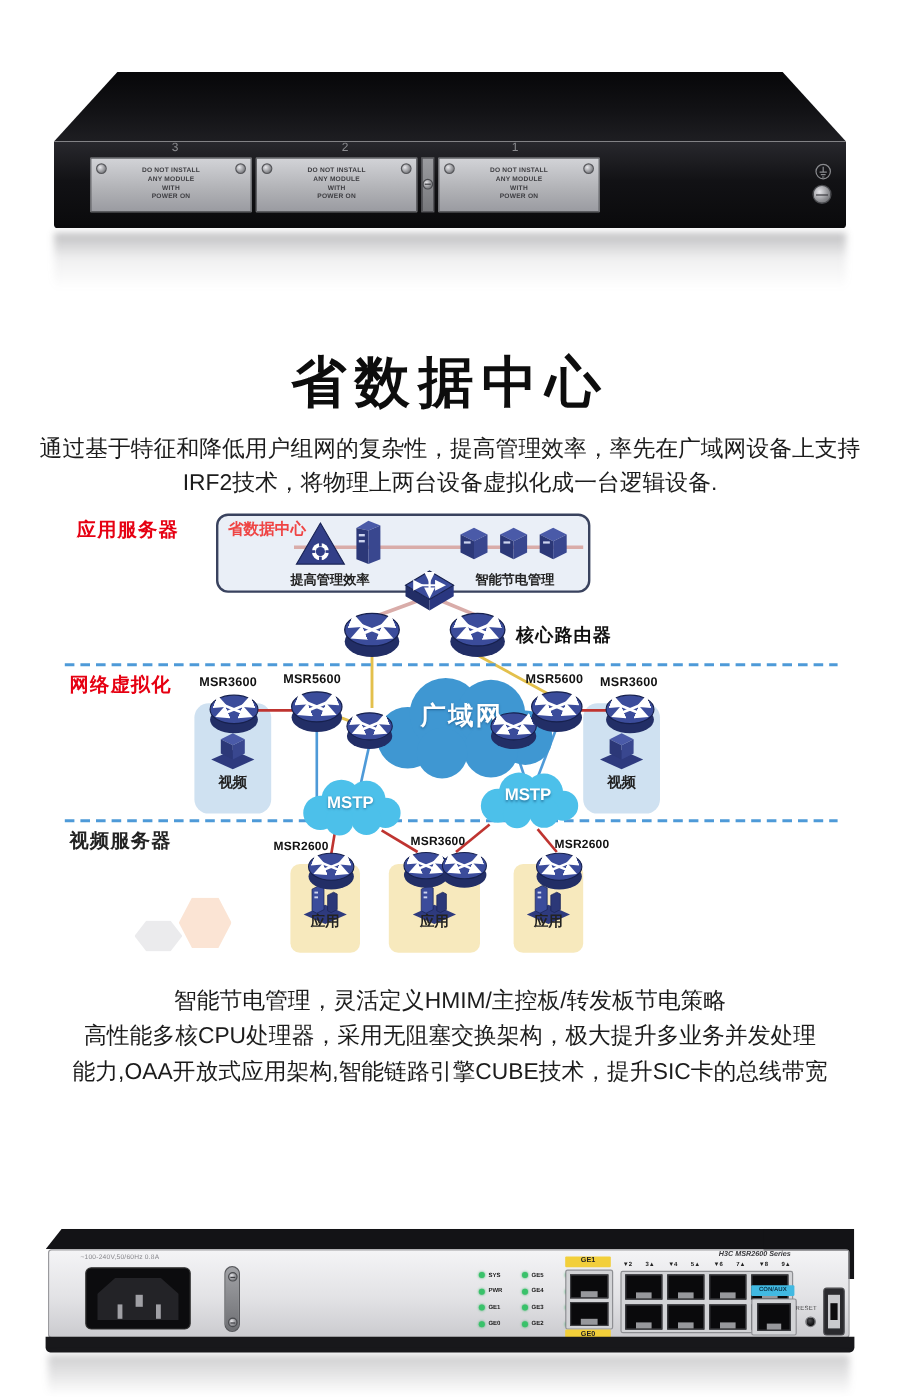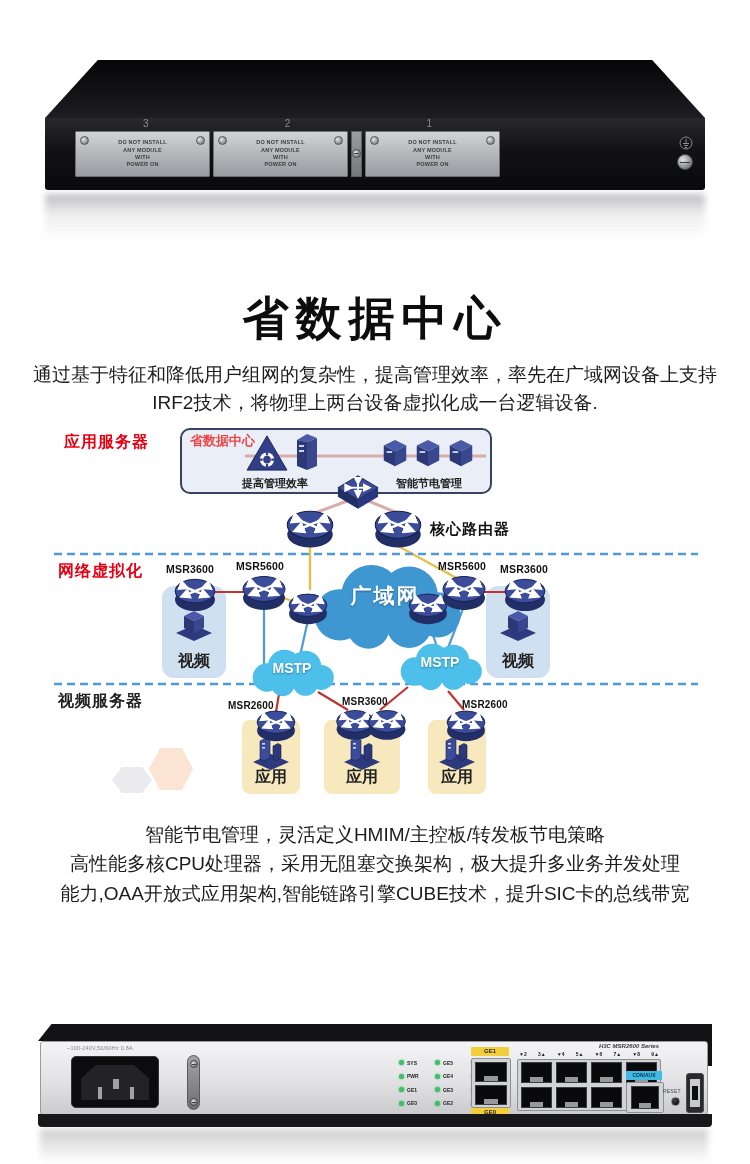--- a/index.html
+++ b/index.html
@@ -57,22 +57,22 @@
   .small-label { font-size:11px; font-weight:bold; color:#222; }
   .core-label { font-size:15px; font-weight:bold; color:#111; letter-spacing:1px; }
   .legend-row { display:flex; align-items:center; gap:7px; height:14px; }
   .leg-line { width:66px; height:3px; border-radius:2px; }
   .leg-0 { background:#d9aca9; } .leg-1 { background:#e3c04c; }
   .leg-2 { background:#4e9ad8; } .leg-3 { background:#bf3430; }
   .legend-row span { font-size:12px; color:#222; }
   .soft-box { border-radius:12px; }
   .videobox { width:64px; height:92px; background:#cfe1f1; }
   .appbox { background:#f7e9bd; border-radius:8px; }
-  .boxlabel { position:absolute; bottom:6px; width:100%; text-align:center;
-    font-size:16px; font-weight:bold; color:#222; }
+  .boxlabel { position:absolute; bottom:17px; width:100%; text-align:center;
+    font-size:12px; font-weight:bold; color:#222; }
   .cloud-label { position:absolute; width:100%; text-align:center; color:#fff;
     font-weight:bold; text-shadow:0 1px 2px rgba(0,40,80,.45); }
   .hex { clip-path:polygon(25% 0,75% 0,100% 50%,75% 100%,25% 100%,0 50%); }
 
   
   #bottom-device { top:1012px; left:0; width:750px; height:152px; }
   .bd-top { left:38px; top:12px; width:674px; height:17px; background:#131316;
     clip-path:polygon(2% 0,98% 0,100% 100%,0 100%); }
   .bd-corner { left:636px; top:12px; width:76px; height:42px; background:#131316;
     clip-path:polygon(0 0,100% 0,100% 100%,48% 100%,0 45%); }

